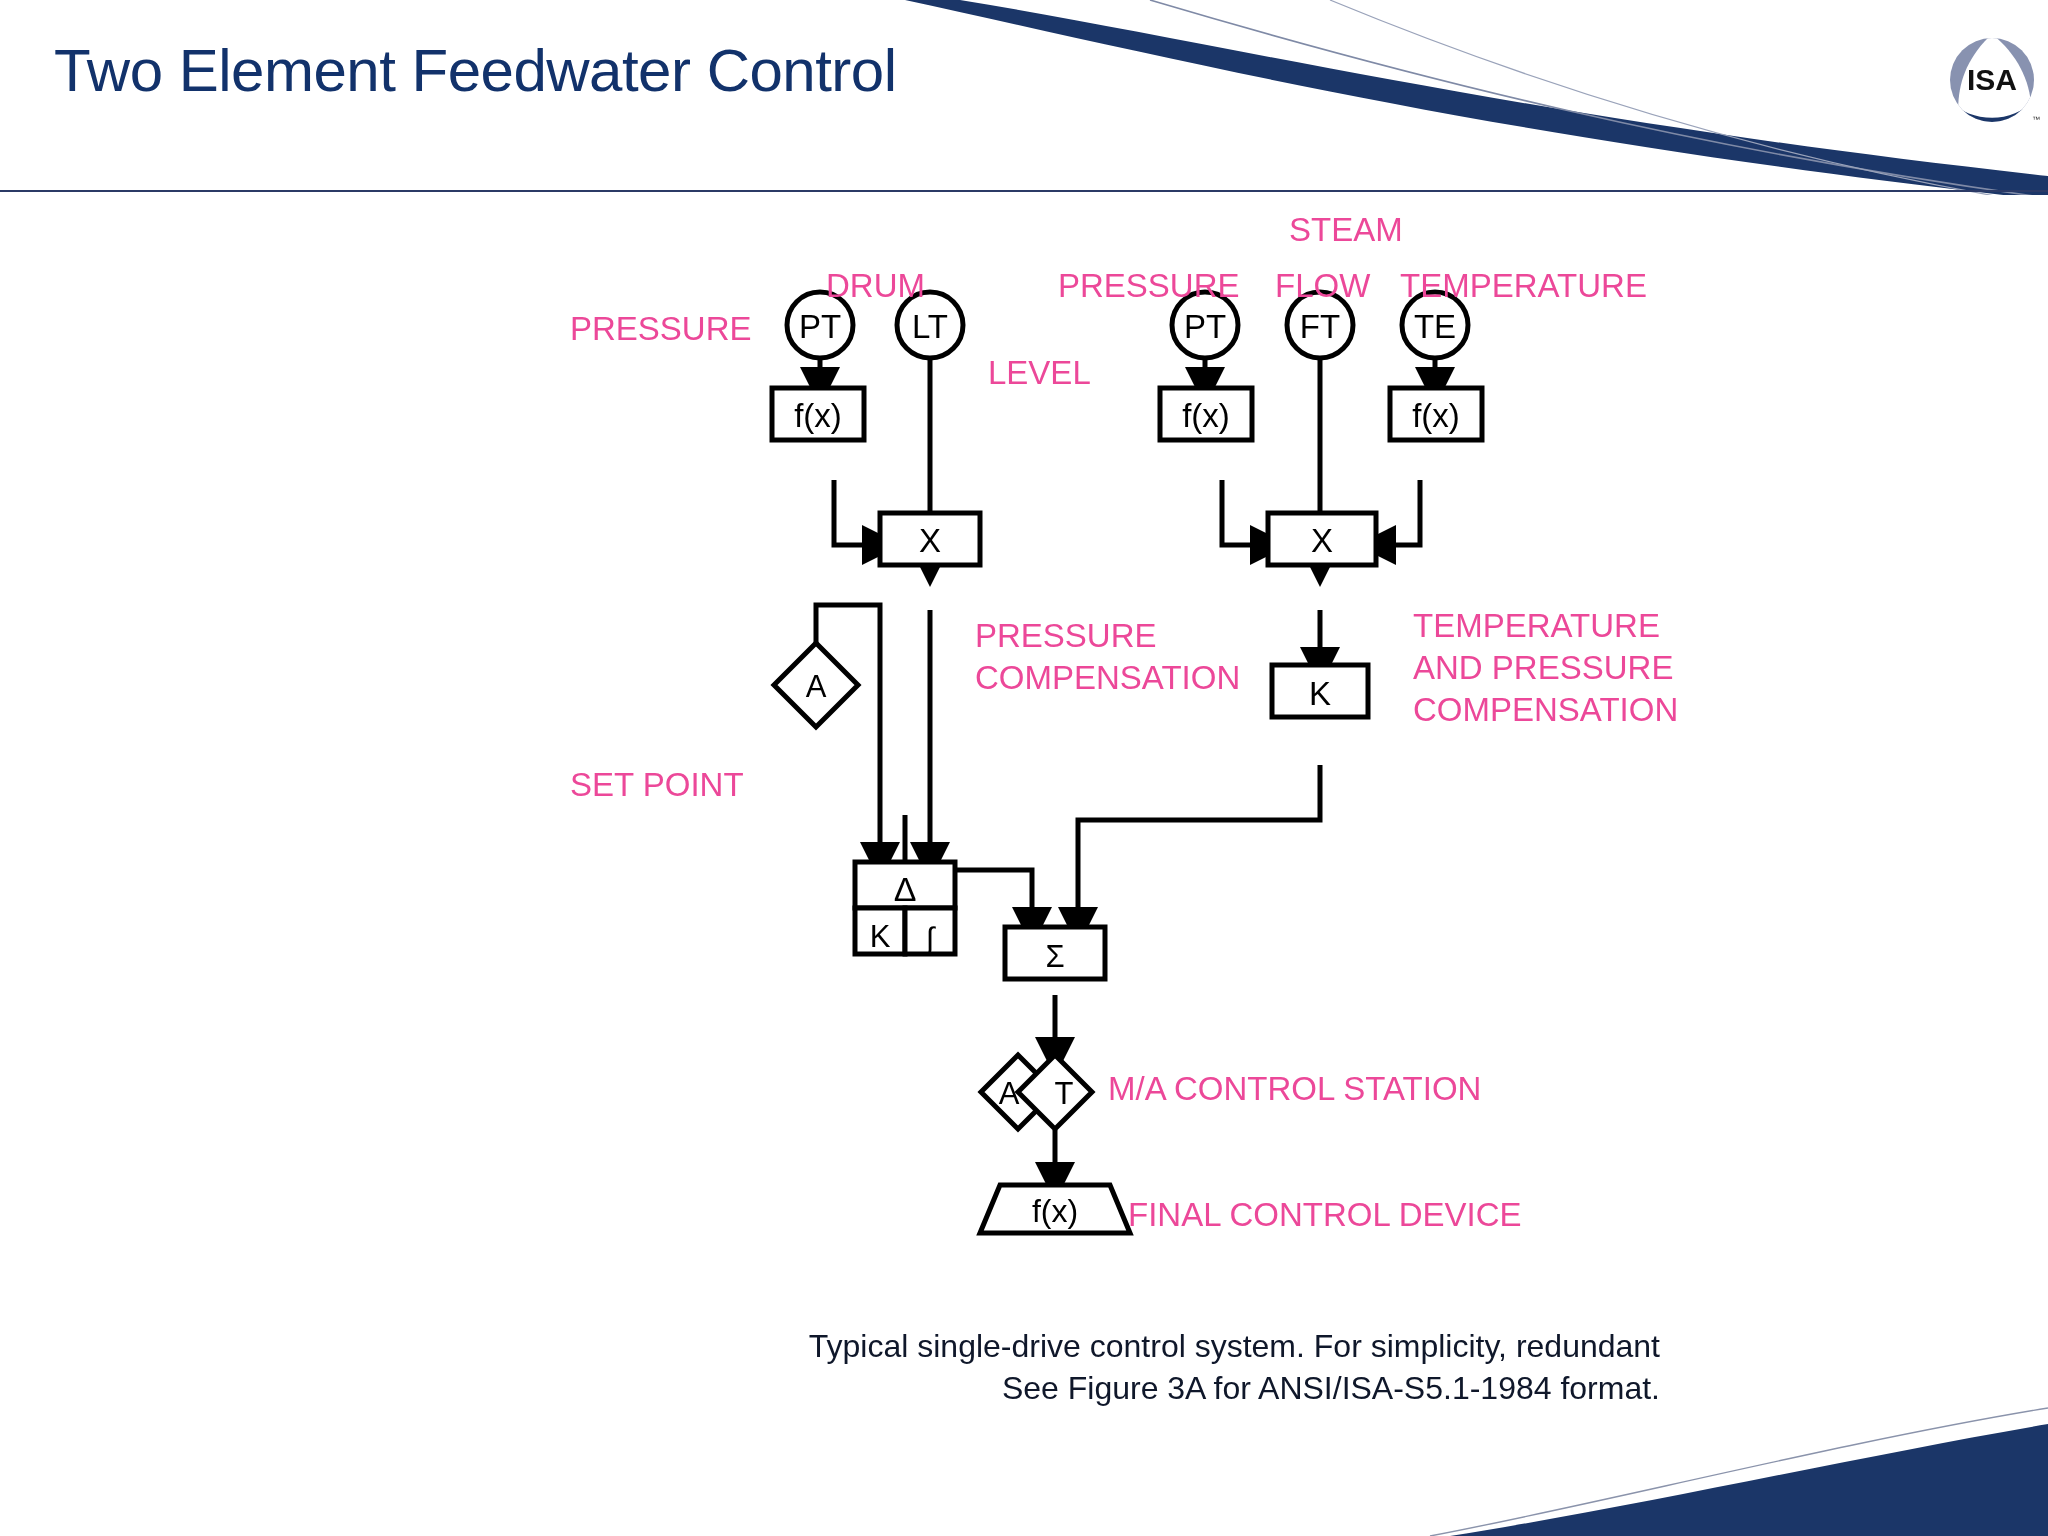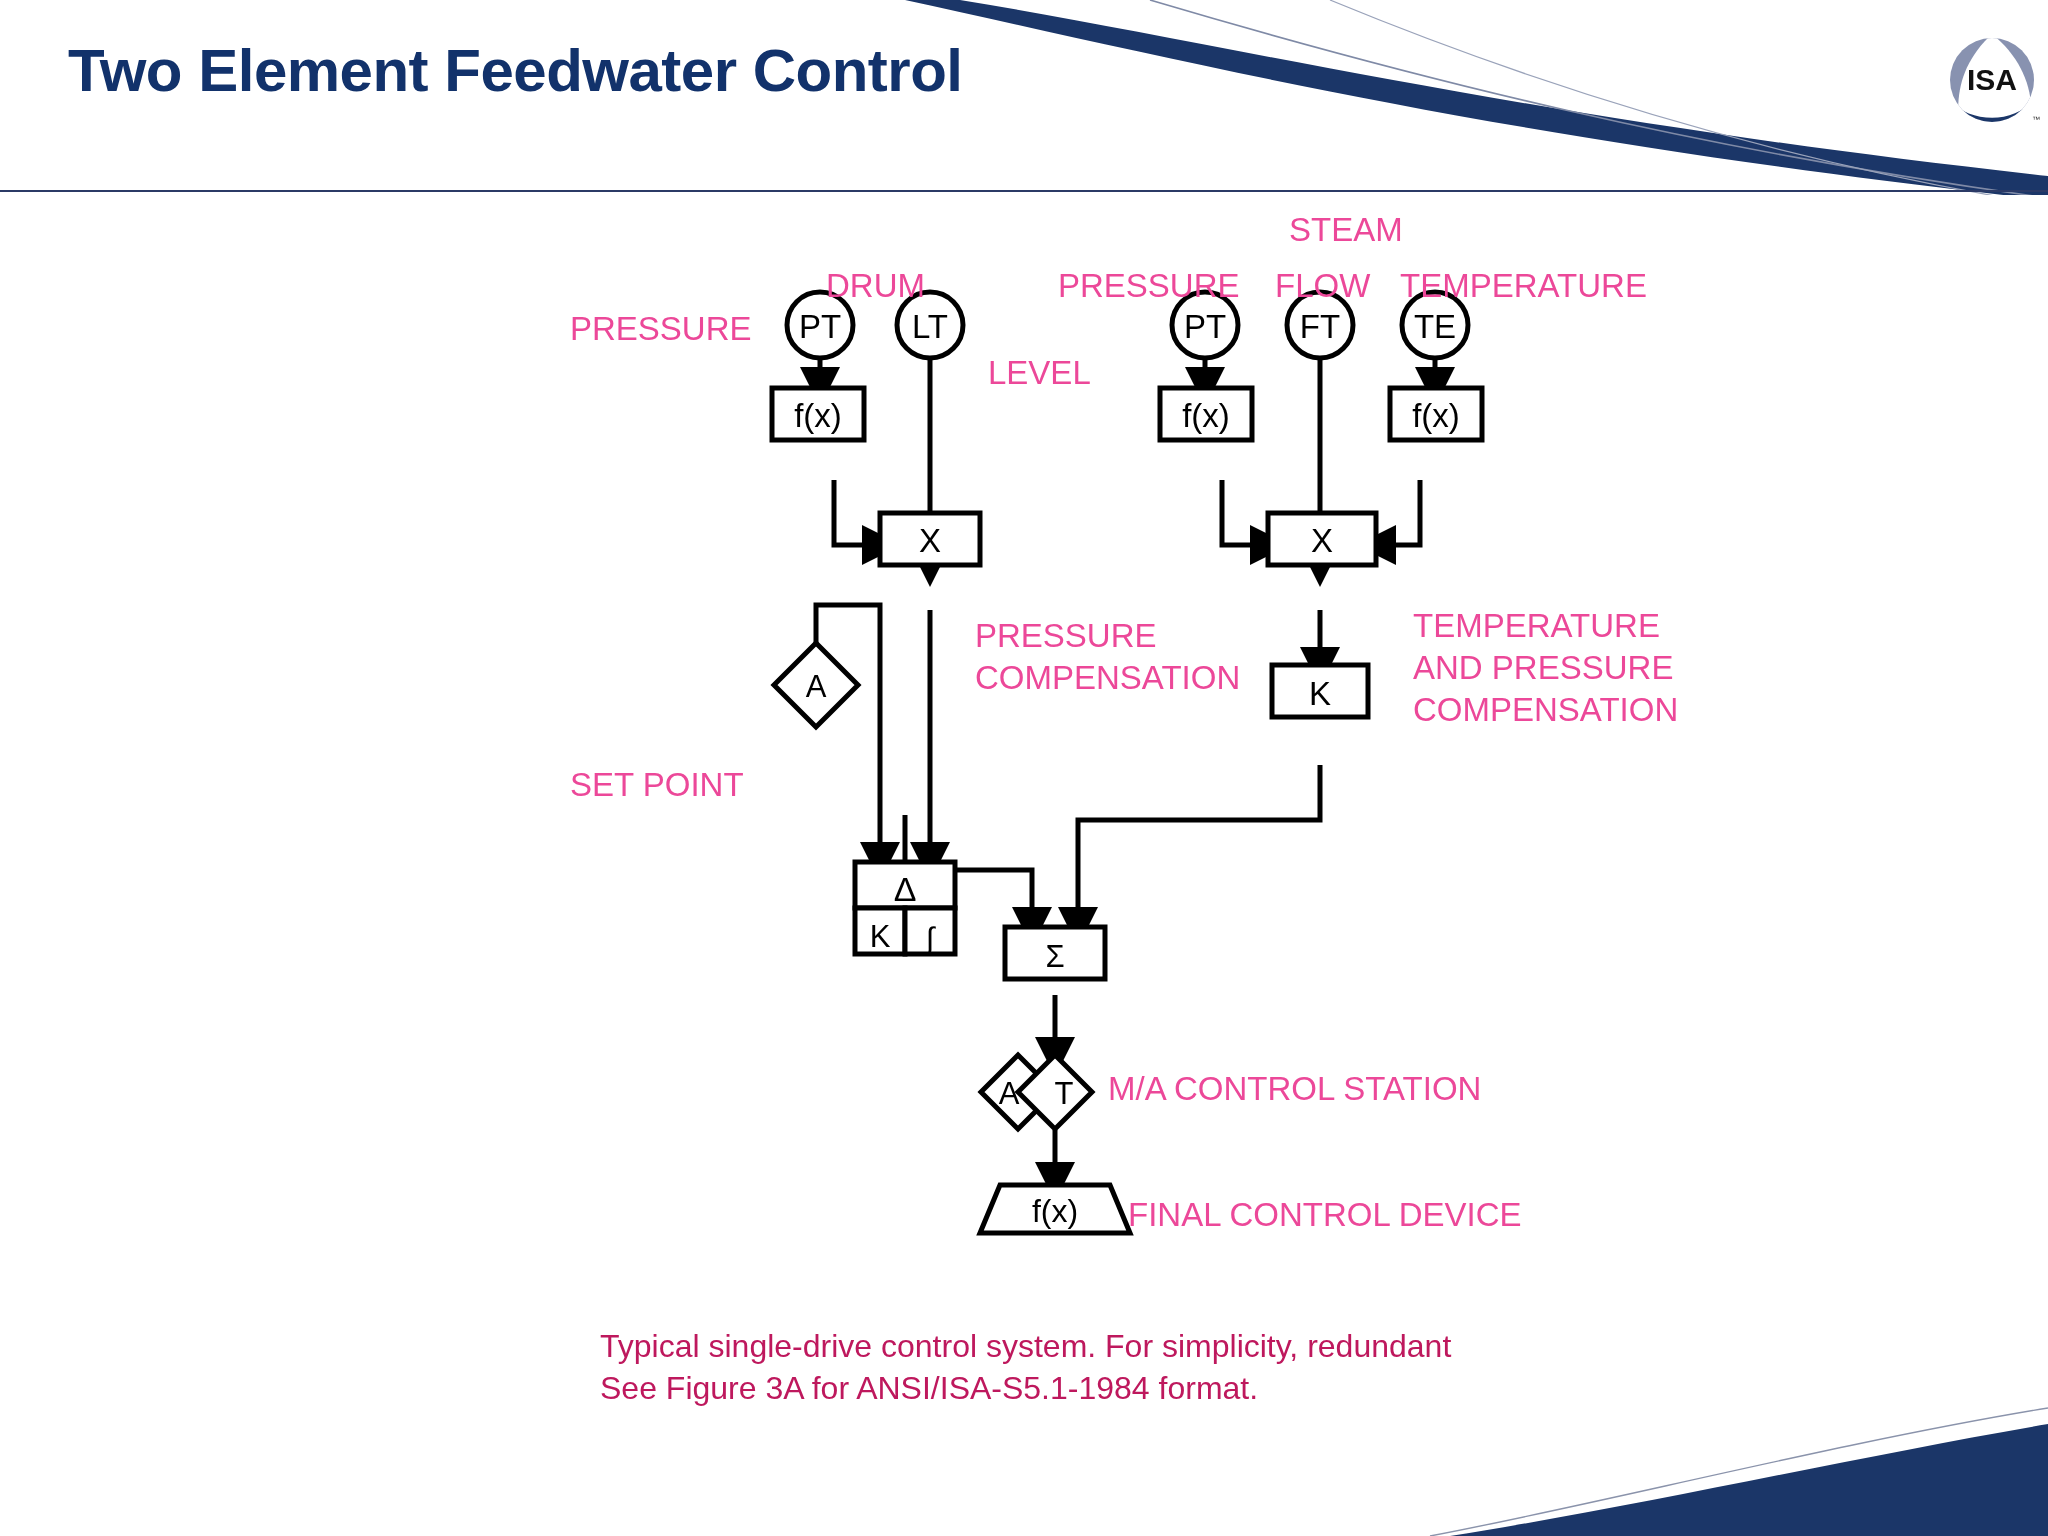--- a/index.html
+++ b/index.html
@@ -32,24 +32,24 @@
   #header-divider {
     position: absolute;
     left: 0;
     top: 190px;
     width: 2048px;
     height: 2px;
     background: #2b3a66;
   }
   #page-title {
     position: absolute;
-    left: 68px;
+    left: 54px;
     top: 36px;
     font-size: 60px;
-    font-weight: bold;
+    font-weight: normal;
     color: #12326b;
     letter-spacing: -0.5px;
     white-space: nowrap;
   }
 
   
   #isa-logo {
     position: absolute;
     left: 1940px;
     top: 28px;
@@ -91,21 +91,22 @@
   }
 
   #caption {
     position: absolute;
     left: 600px;
     top: 1130px;
     width: 1060px;
     font-family: "Liberation Sans", sans-serif;
     font-size: 32px;
     line-height: 42px;
-    color: #be185d;
+    color: #0f172a;
+    text-align: right;
   }
 </style>
 </head>
 <body>
 
 <div id="slide-header">
 
   <svg id="header-swoosh-svg" viewBox="0 0 2048 200" preserveAspectRatio="none">
     <path d="M 905 0 C 1180 60 1500 140 2048 200 L 2048 176 C 1520 118 1210 40 960 0 Z" fill="#1b3668"></path>
     <path d="M 1150 0 C 1420 80 1700 150 2048 198" fill="none" stroke="#7f8aa6" stroke-width="1.6"></path>

